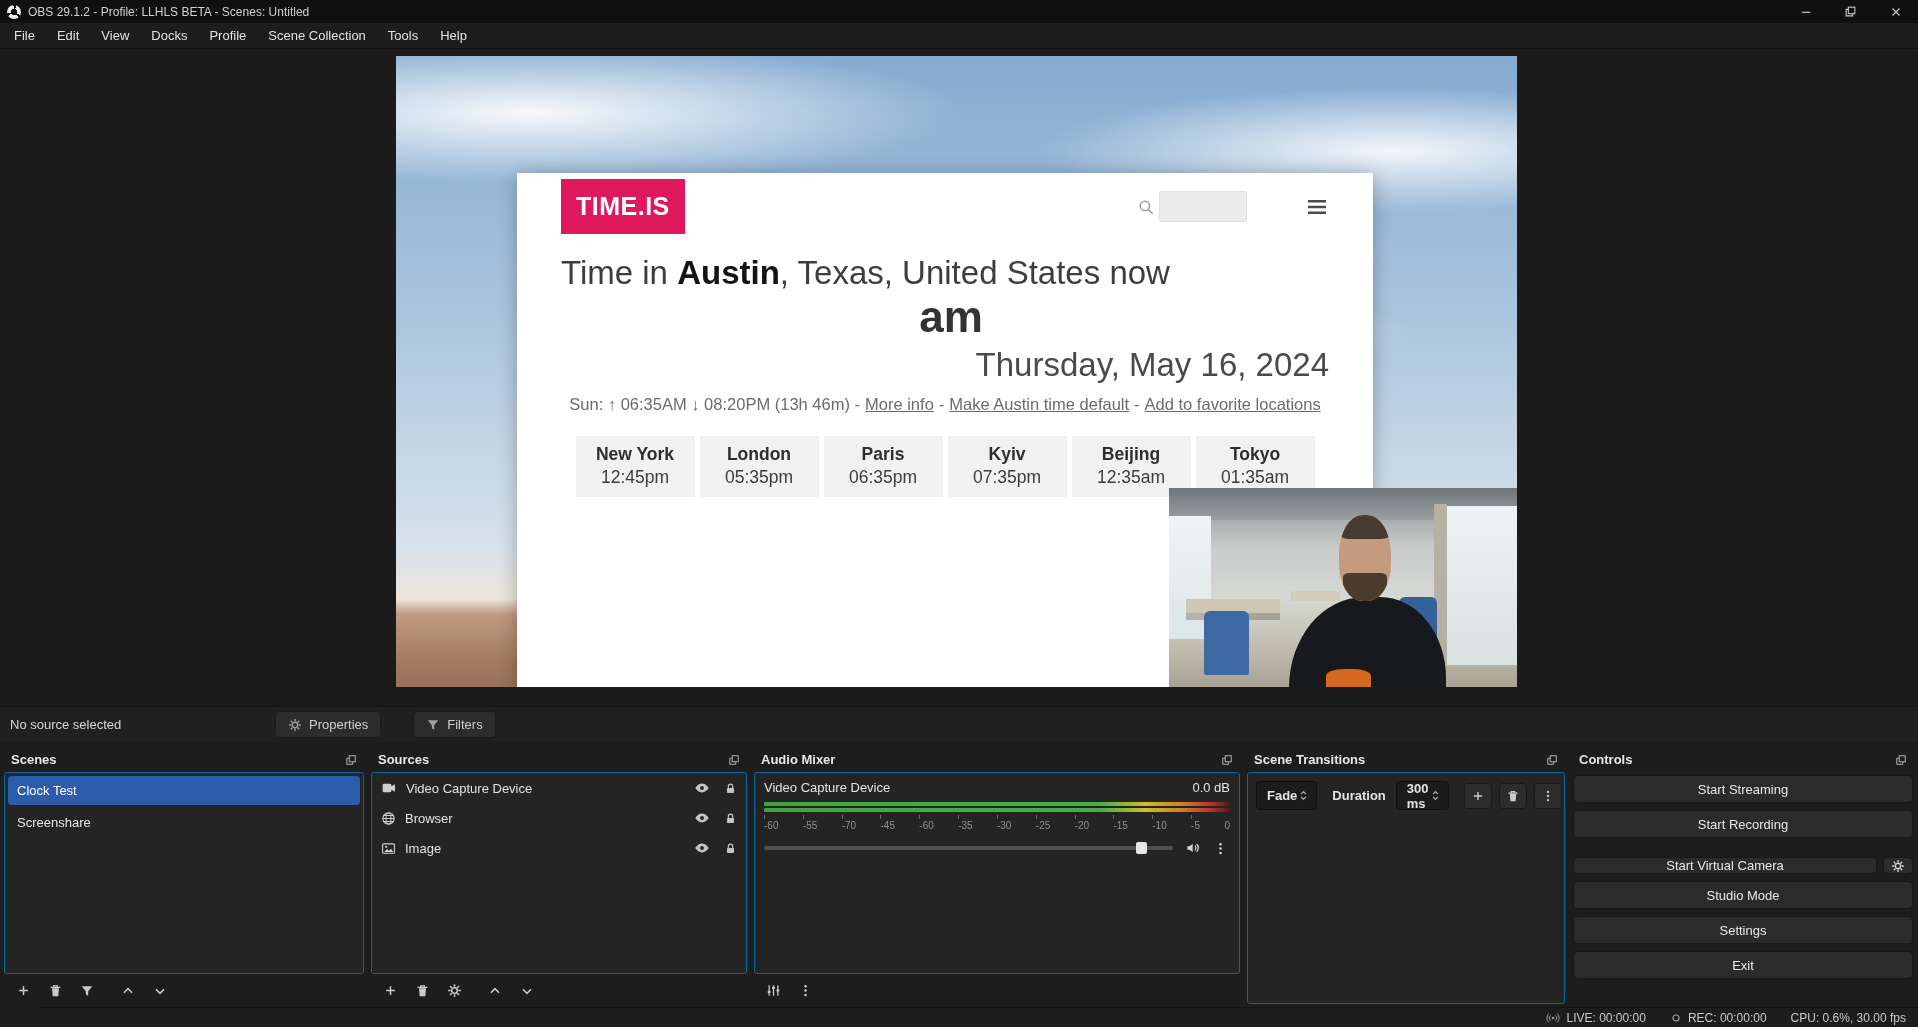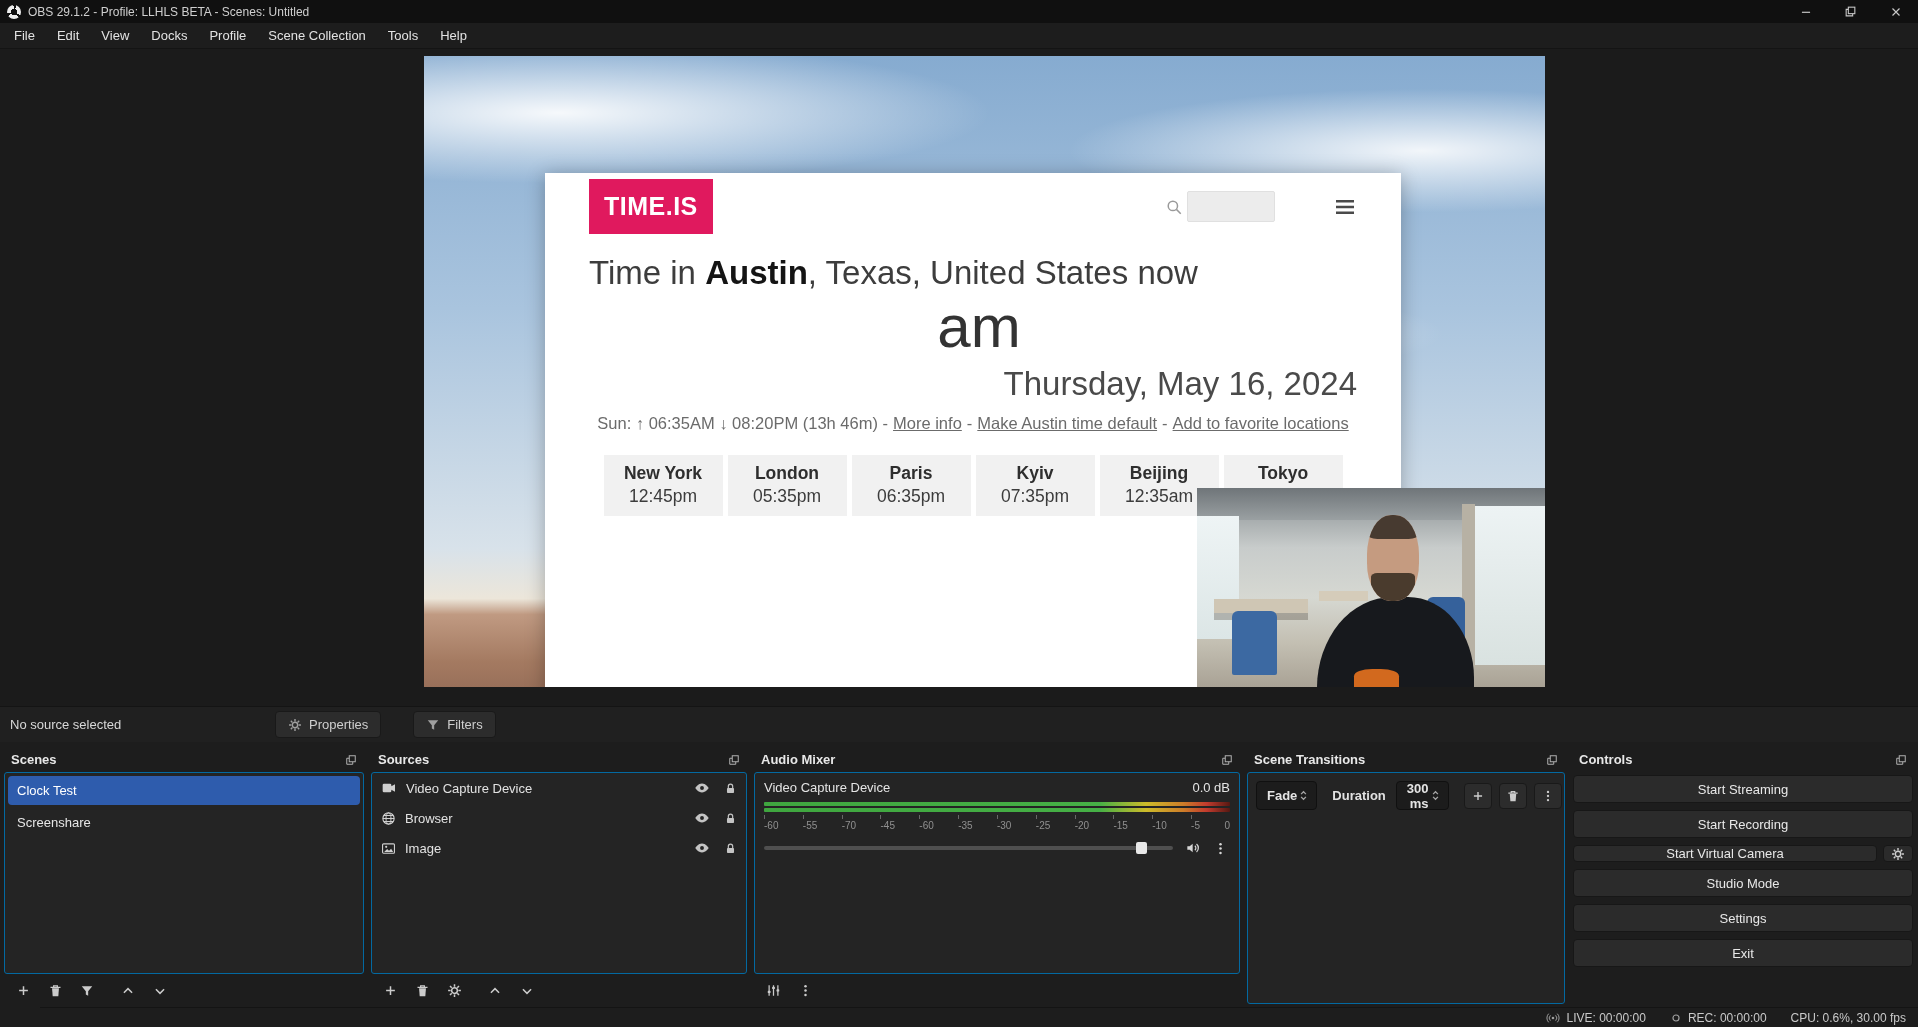--- a/index.html
+++ b/index.html
@@ -15,41 +15,41 @@
   .titlebar .title { font-size:12px; color:#cfcfcf; white-space:nowrap; }
   .winbtns { margin-left:auto; display:flex; height:100%; }
   .winbtn { width:45px; height:100%; display:flex; align-items:center; justify-content:center; color:#c8c8c8; }
 
   
   .menubar { flex:0 0 26px; background:#1d1d1d; display:flex; align-items:center; padding:0 3px; border-bottom:1px solid #141414; }
   .menu-item { padding:0 11px; font-size:13px; color:#e2e2e2; height:100%; display:flex; align-items:center; }
 
   
   .preview { flex:1 1 auto; position:relative; background:#1b1b1b; min-height:0; }
-  .canvas { position:absolute; left:424px; top:7px; width:1121px; height:631px; overflow:hidden; background:#9cbedc; }
+  .canvas { position:absolute; left:396px; top:7px; width:1121px; height:631px; overflow:hidden; background:#9cbedc; }
   .canvas-bg { position:absolute; inset:0;
     background:
       radial-gradient(55% 16% at 12% 9%, rgba(255,255,255,.92), rgba(255,255,255,0) 70%),
       radial-gradient(45% 14% at 89% 15%, rgba(255,255,255,.88), rgba(255,255,255,0) 70%),
       radial-gradient(35% 10% at 45% 26%, rgba(255,255,255,.5), rgba(255,255,255,0) 70%),
       radial-gradient(30% 9% at 70% 44%, rgba(255,255,255,.45), rgba(255,255,255,0) 70%),
       linear-gradient(180deg,#86abd0 0%,#a9c4de 40%,#d8e2ea 78%,#ece6da 86%,#c09a82 88.5%,#a47a61 96%,#99705a 100%); }
 
   
   .timeis-card { position:absolute; left:121px; top:117px; width:856px; height:528px; background:#ffffff; padding:6px 44px 0; box-shadow:0 2px 18px rgba(0,0,0,.28); }
   .ti-header { display:flex; align-items:center; }
   .ti-logo { background:#e0195e; color:#fff; font-weight:bold; font-size:25px; letter-spacing:.5px; padding:15px 15px; line-height:1; }
   .ti-search-icon { margin-left:auto; color:#9a9a9a; display:flex; margin-right:4px; }
   .ti-search-box { width:88px; height:31px; background:#ececec; border:1px solid #e0e0e0; border-radius:2px; }
   .ti-burger { margin-left:58px; color:#4a4a4a; display:flex; }
   .ti-heading { margin-top:20px; font-size:33px; color:#3d3d3d; }
   .ti-heading b { color:#141414; }
   .ti-clock-row { display:flex; align-items:baseline; justify-content:center; margin-top:0px; }
   .ti-clock { font-size:141px; font-weight:bold; color:#333333; line-height:1.02; letter-spacing:3px; }
-  .ti-ampm { font-size:60px; font-weight:normal; color:#333333; margin-left:12px; }
+  .ti-ampm { font-size:44px; font-weight:bold; color:#333333; margin-left:12px; }
   .ti-date { text-align:right; font-size:33px; color:#4a4a4a; margin-top:4px; }
   .ti-sun { margin-top:11px; display:flex; justify-content:center; gap:5px; font-size:16.5px; color:#6b6b6b; white-space:nowrap; }
   .ti-link { text-decoration:underline; }
   .ti-cities { margin-top:22px; display:flex; justify-content:center; gap:5px; }
   .ti-city { width:119px; background:#f1f1f1; text-align:center; padding:8px 0 9px; }
   .ti-city-name { font-size:17.5px; font-weight:bold; color:#2e2e2e; }
   .ti-city-time { font-size:17.5px; color:#3c3c3c; margin-top:2px; }
 
   
   .webcam { position:absolute; right:0; bottom:0; width:348px; height:199px; overflow:hidden;
@@ -105,27 +105,27 @@
   .vol-track { flex:1; height:4px; background:#4f4f4f; border-radius:2px; position:relative; }
   .vol-handle { position:absolute; left:91%; top:-4px; width:11px; height:12px; background:#e8e8e8; border-radius:2px; }
   .vol-ic { display:flex; color:#d6d6d6; }
 
   .trans-body { padding:8px; display:flex; flex-direction:row; gap:15px; margin-bottom:30px;font-weight:bold; }
   .combo, .spin { height:29px; background:#1c1c1c; border:1px solid #101010; border-radius:4px; display:flex; align-items:center; padding:0 6px 0 10px; font-size:13px; color:#e4e4e4; }
   .combo { width:100%; }
   .combo-ar { margin-left:auto; color:#a8a8a8; display:flex; }
   .dur-row { display:flex; align-items:center; gap:10px; }
   .dur-label { font-size:13px; color:#e2e2e2; flex:none; }
-  .spin { flex:1;text-align:right; }
+  .spin { flex:1; }
   .trans-btns { display:flex; justify-content:flex-end; gap:7px; margin-top:2px; }
   .icon-btn { width:28px; height:26px; background:#2c2c2c; border:1px solid #191919; border-radius:4px; display:flex; align-items:center; justify-content:center; color:#cccccc; }
 
   .ctl-body { flex:1; display:flex; flex-direction:column; gap:7px; padding:3px 1px; }
   .ctl-btn { flex:0 0 28px; background:#2b2b2b; border:1px solid #171717; border-radius:4px; font-size:13px; color:#e8e8e8; display:flex; align-items:center; justify-content:center; font-family:inherit; }
-  .vcam-row { display:flex; gap:6px; }
+  .vcam-row { display:flex; gap:6px;margin-top:12px; }
   .vcam-row .ctl-btn { flex:1; }
   .vcam-gear { flex:0 0 30px; background:#2b2b2b; border:1px solid #171717; border-radius:4px; display:flex; align-items:center; justify-content:center; color:#cfcfcf; }
 
   
   .statusbar { flex:0 0 20px; display:flex; align-items:center; justify-content:flex-end; gap:24px; padding:0 12px; font-size:12px; color:#c9c9c9; background:#1d1d1d; border-top:1px solid #141414;margin-left:40px; }
   .status-item { display:flex; align-items:center; gap:6px; }
   .status-ic { display:flex; color:#9f9f9f; }
 </style>
 </head>
 <body>

